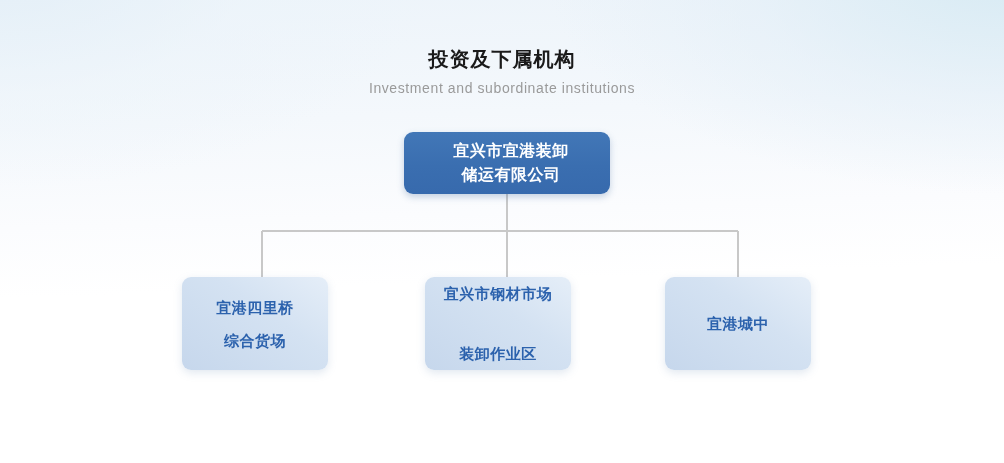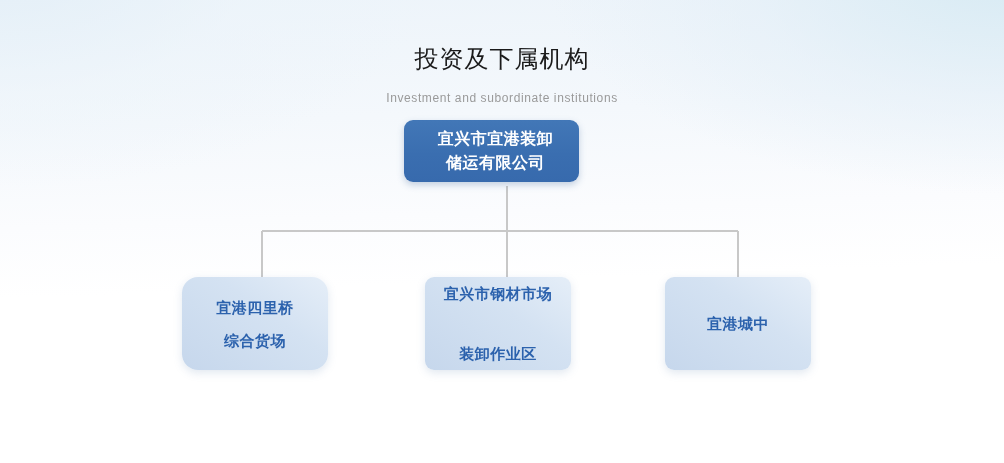--- a/index.html
+++ b/index.html
@@ -27,30 +27,30 @@
 
   
   .header {
     position: absolute;
     left: 0;
     top: 44px;
     width: 1004px;
     text-align: center;
   }
   .page-title {
-    font-size: 24px;
-    font-weight: normal;
+    font-size: 20px;
+    font-weight: bold;
     color: #1a1a1a;
     letter-spacing: 1px;
     line-height: 30px;
     white-space: nowrap;
   }
   .page-subtitle {
-    margin-top: 16px;
-    font-size: 12px;
+    margin-top: 6px;
+    font-size: 14px;
     font-weight: normal;
     color: #9a9a9a;
     letter-spacing: 0.6px;
     line-height: 16px;
     white-space: nowrap;
   }
 
   
   .connectors {
     position: absolute;
@@ -68,22 +68,22 @@
     display: flex;
     flex-direction: column;
     align-items: center;
     justify-content: center;
     text-align: center;
     border-radius: 9px;
   }
 
   .node-root {
     left: 404px;
-    top: 120px;
-    width: 175px;
+    top: 132px;
+    width: 206px;
     height: 62px;
     background: linear-gradient(180deg, #4277b7 0%, #3a6eb0 55%, #376aad 100%);
     box-shadow: 0 3px 7px rgba(70,110,160,0.30);
     padding-left: 8px;
   }
   .node-root .node-line {
     color: #ffffff;
     font-size: 16px;
     font-weight: bold;
     line-height: 24px;
@@ -100,21 +100,21 @@
   }
   .node-child .node-line {
     color: #2c62ad;
     font-size: 15px;
     font-weight: bold;
     line-height: 33px;
     letter-spacing: 0.5px;
     white-space: nowrap;
   }
 
-  .child-1 { left: 182px; border-radius: 16px; }
+  .child-1 { left: 182px; }
   .child-2 { left: 425px; justify-content: space-between; }
   .child-3 { left: 665px; }
 </style>
 </head>
 <body>
 
 <div id="stage">
 
   <div class="header">
     <div class="page-title">投资及下属机构</div>

